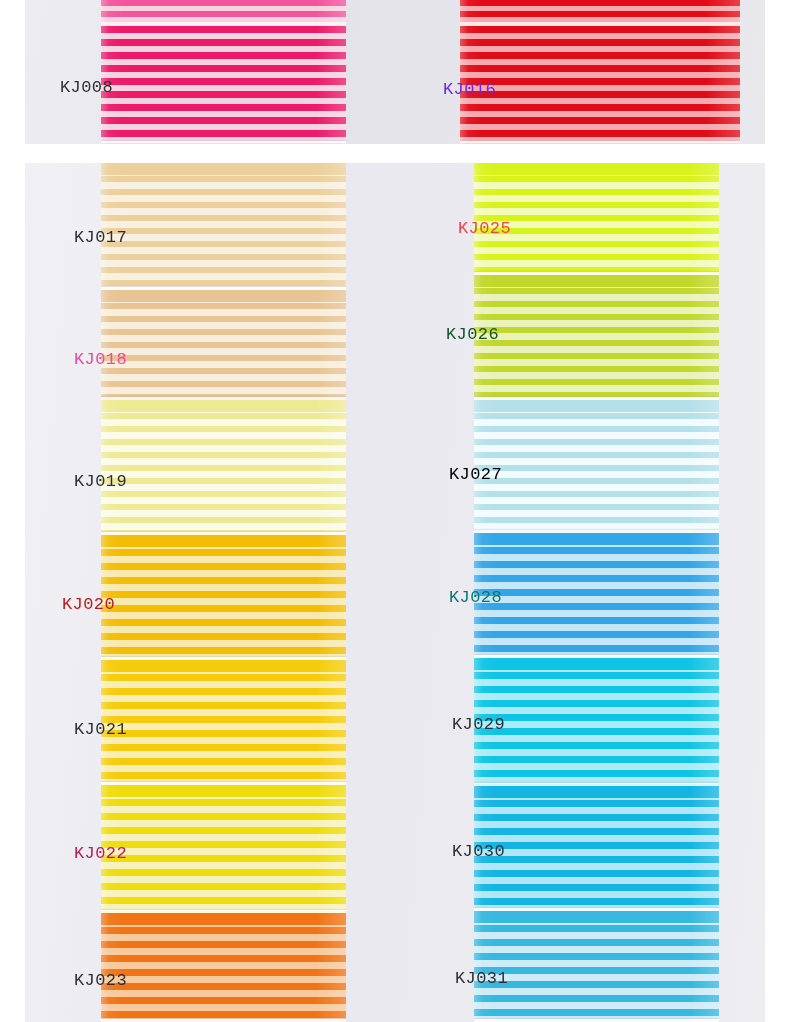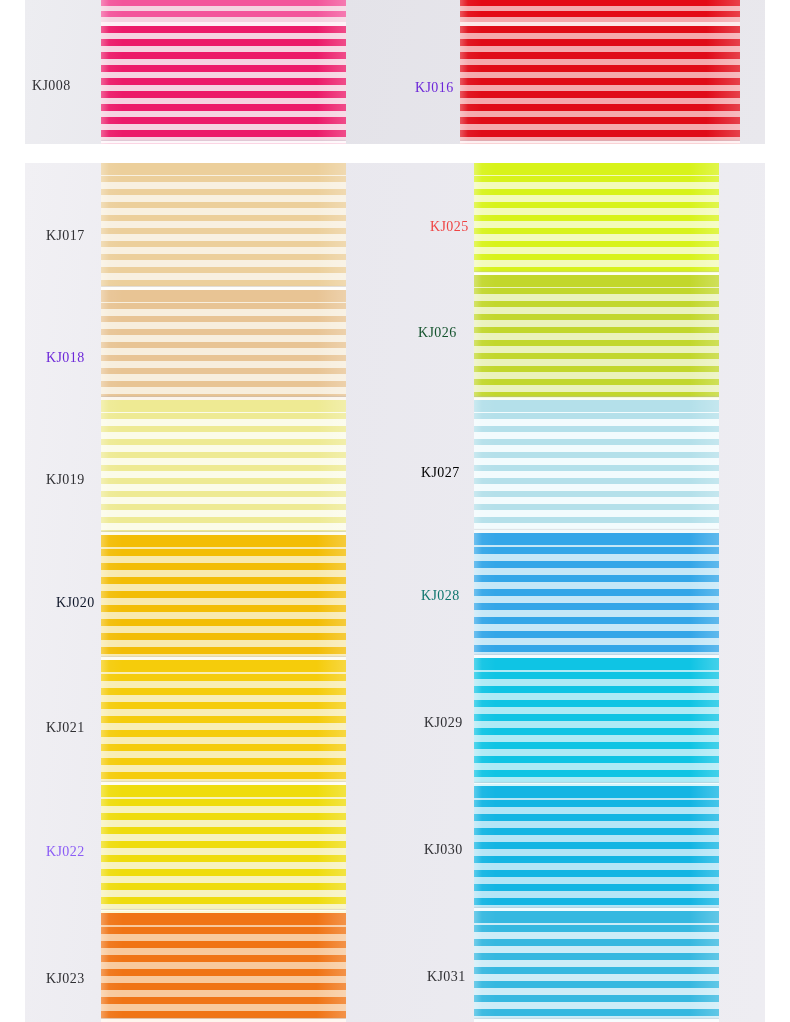--- a/index.html
+++ b/index.html
@@ -58,24 +58,25 @@
   }
   .stripes {
     position: absolute;
     left: 0; right: 0; top: 0; bottom: 0;
   }
 
   
   .label {
     position: absolute;
     color: #2f2f33;
-    font-size: 14px;
+    font-size: 17px;
     letter-spacing: 0.4px;
     white-space: nowrap;
-    font-family: Liberation Serif, serif;
+    font-family: Liberation Mono, monospace;
+    margin-left: 28px;
   }
 </style>
 </head>
 <body style="background: rgb(255, 255, 255);">
 
 <div class="panel" id="panel-top" style="left: 25px; top: 0px; width: 740px; height: 144px;">
     <div class="swatch-col" style="left: 76px; width: 245px;">
       <div class="swatch" style="top: 0px; height: 144px;">
         <div class="stripes" style="background: repeating-linear-gradient(rgb(236, 26, 105) 0px, rgb(236, 26, 105) 7px, rgb(245, 210, 224) 7px, rgb(245, 210, 224) 13px);"></div>
         <div style="position: absolute; left: 0px; right: 0px; top: 0px; height: 4px; background: rgb(243, 85, 155);"></div>
@@ -165,25 +166,25 @@
         <div class="stripes" style="background: repeating-linear-gradient(rgb(54, 184, 224) 0px, rgb(54, 184, 224) 7px, rgb(205, 236, 247) 7px, rgb(205, 236, 247) 14px);"></div>
         <div style="position: absolute; left: 0px; right: 0px; top: 0px; height: 12px; background: rgb(54, 184, 224);"></div>
         <div style="position: absolute; top: 0px; bottom: 0px; left: 0px; width: 100%; background: linear-gradient(90deg, rgba(255, 255, 255, 0.3) 0px, rgba(255, 255, 255, 0.05) 8px, rgba(255, 255, 255, 0) 22px, rgba(255, 255, 255, 0) 88%, rgba(255, 255, 255, 0.22) 100%); pointer-events: none;"></div>
       </div>
     </div>
   </div>
 
 <div class="label" style="color: rgb(47, 47, 51); left: 32px; top: 78px;">KJ008</div>
 <div class="label" style="color: #6d28d9; left: 415px; top: 80px;">KJ016</div>
 <div class="label" style="color: rgb(47, 47, 51); left: 46px; top: 228px;">KJ017</div>
-<div class="label" style="color: #6d28d9; left: 46px; top: 350px; text-align: right;">KJ018</div>
+<div class="label" style="color: #ec4899; left: 46px; top: 350px; text-align: right;">KJ018</div>
 <div class="label" style="color: rgb(47, 47, 51); left: 46px; top: 472px;">KJ019</div>
-<div class="label" style="color: #0f172a; left: 56px; top: 595px;">KJ020</div>
+<div class="label" style="color: #b91c1c; left: 34px; top: 595px;">KJ020</div>
 <div class="label" style="color: rgb(47, 47, 51); left: 46px; top: 720px;">KJ021</div>
-<div class="label" style="color: #8b5cf6; left: 46px; top: 844px;">KJ022</div>
+<div class="label" style="color: #be185d; left: 46px; top: 844px;">KJ022</div>
 <div class="label" style="color: rgb(47, 47, 51); left: 46px; top: 971px;">KJ023</div>
 <div class="label" style="color: #ef4444; left: 430px; top: 219px;">KJ025</div>
 <div class="label" style="color: #14532d; left: 418px; top: 325px;">KJ026</div>
 <div class="label" style="color: #000000; left: 421px; top: 465px;">KJ027</div>
 <div class="label" style="color: #0f766e; left: 421px; top: 588px;">KJ028</div>
 <div class="label" style="color: rgb(47, 47, 51); left: 424px; top: 715px;">KJ029</div>
 <div class="label" style="color: rgb(47, 47, 51); left: 424px; top: 842px;">KJ030</div>
 <div class="label" style="color: rgb(47, 47, 51); left: 427px; top: 969px;">KJ031</div>
 
 </body></html>

